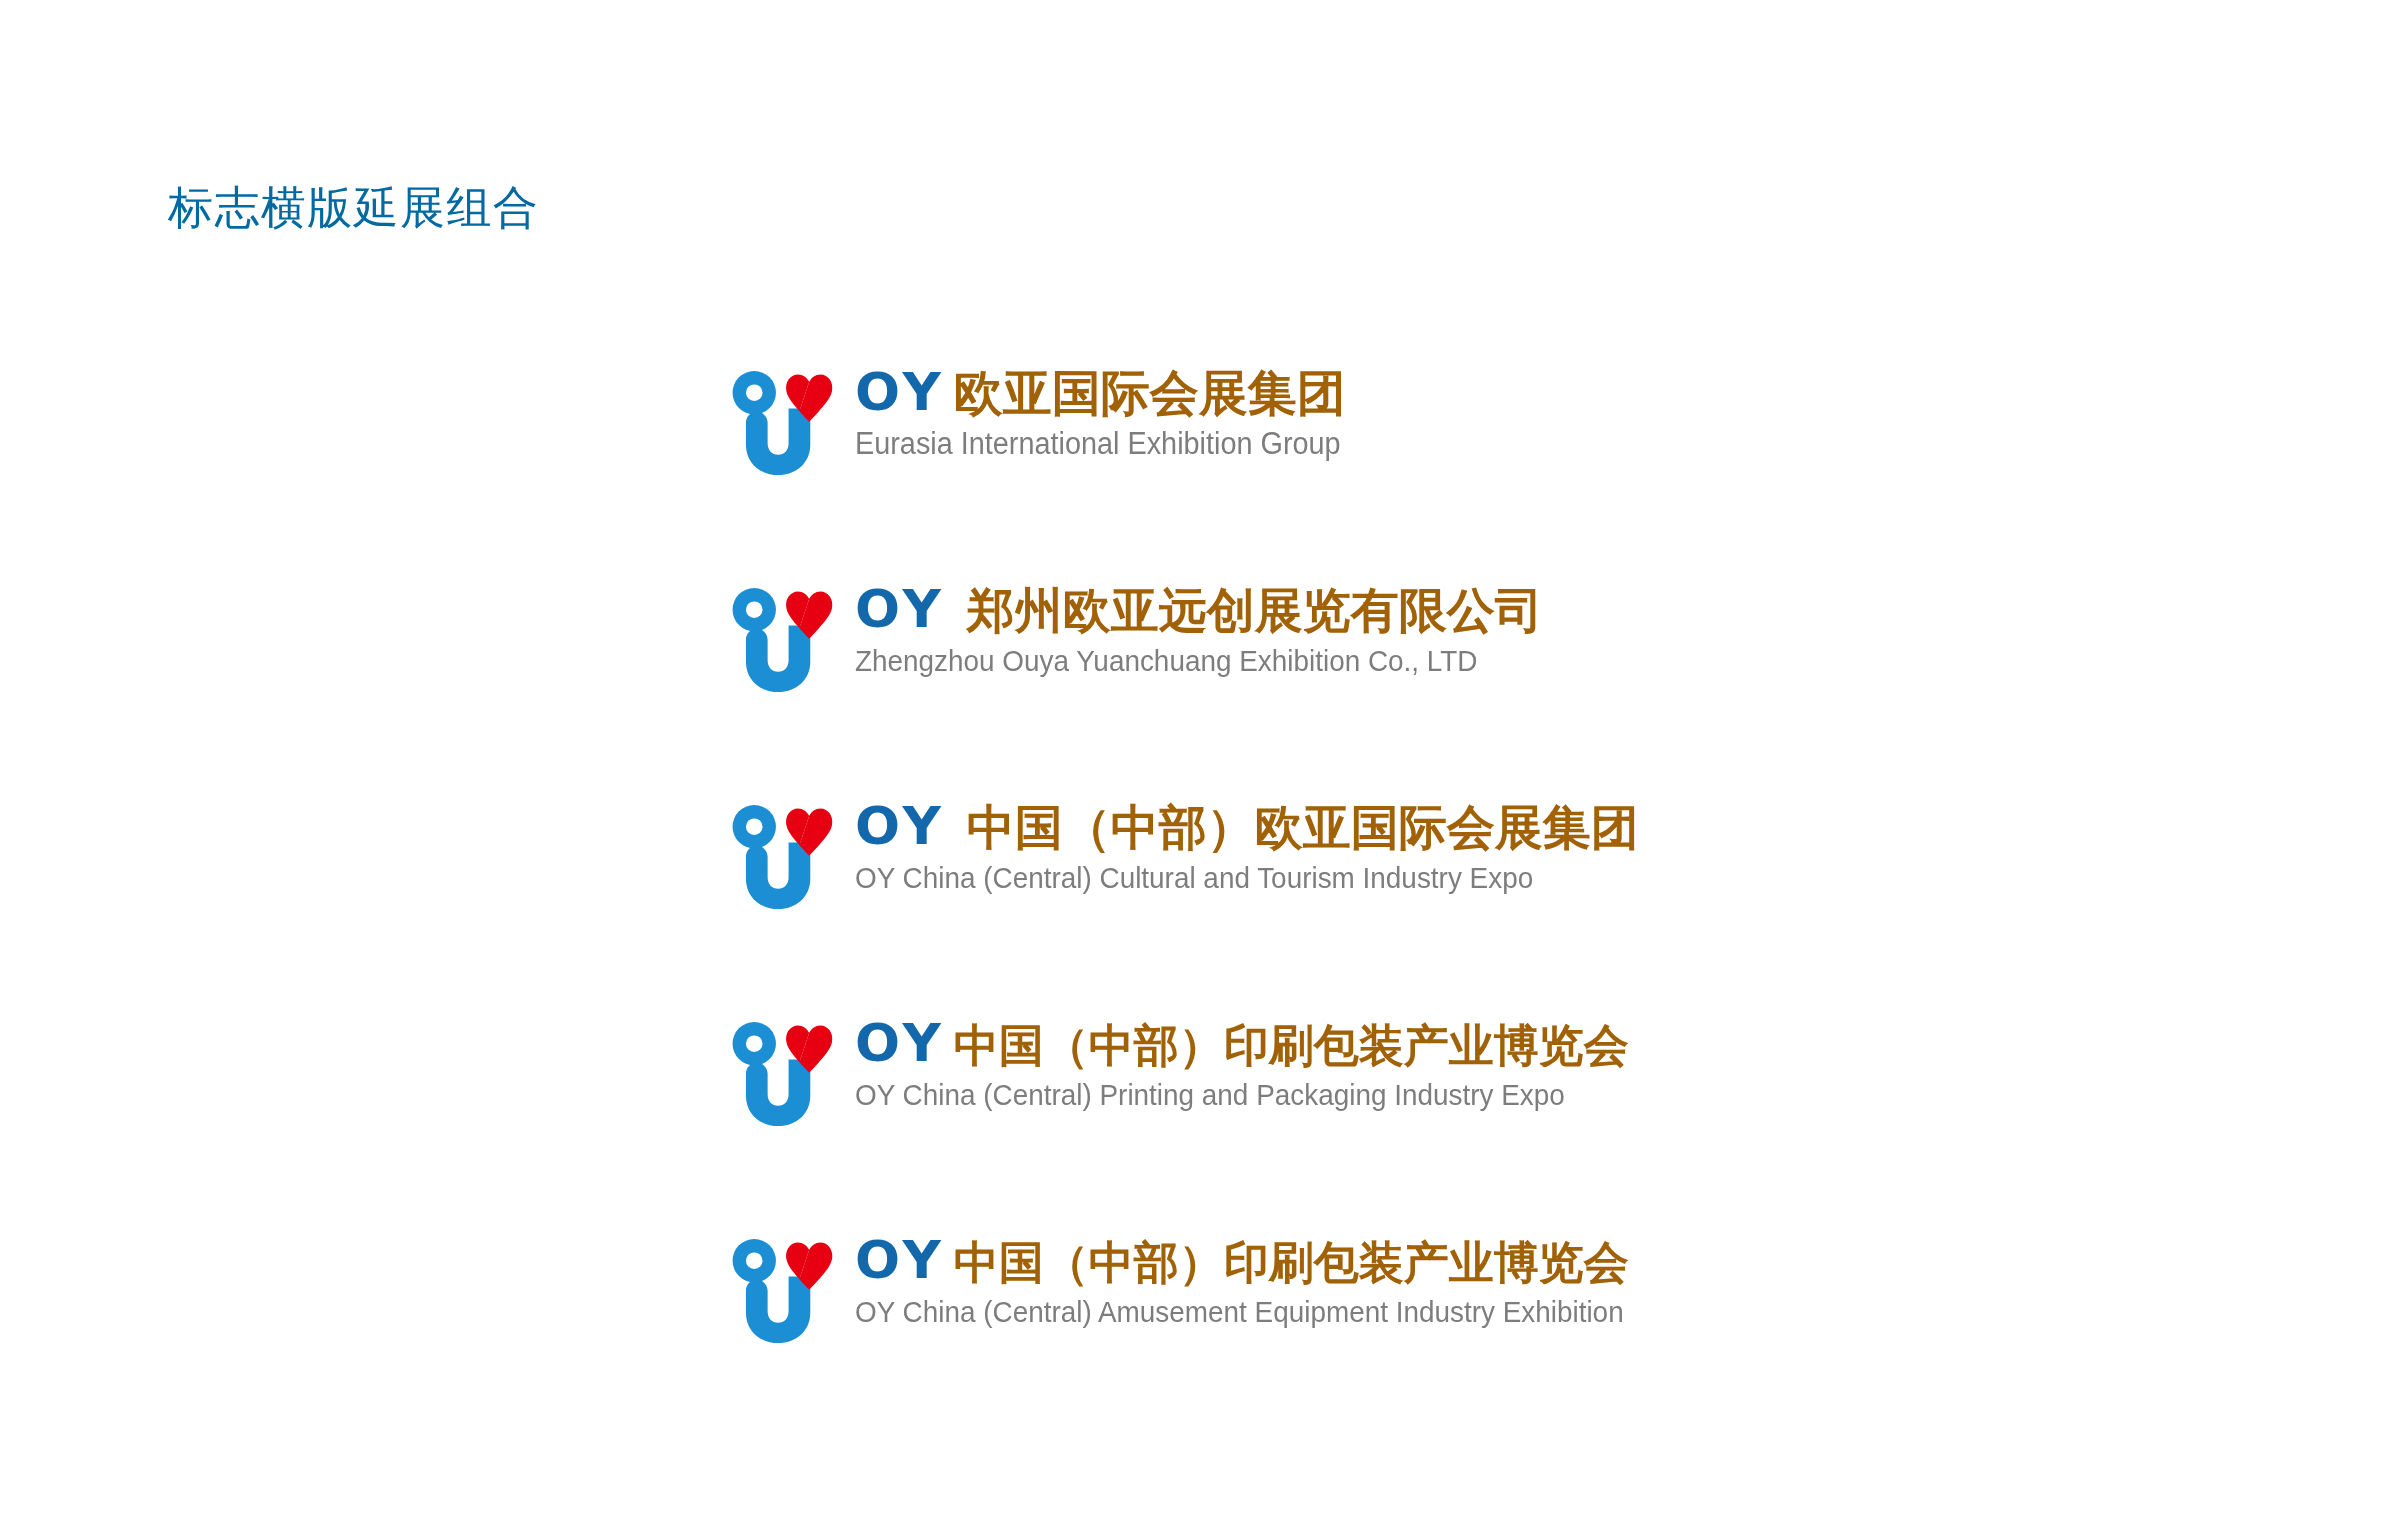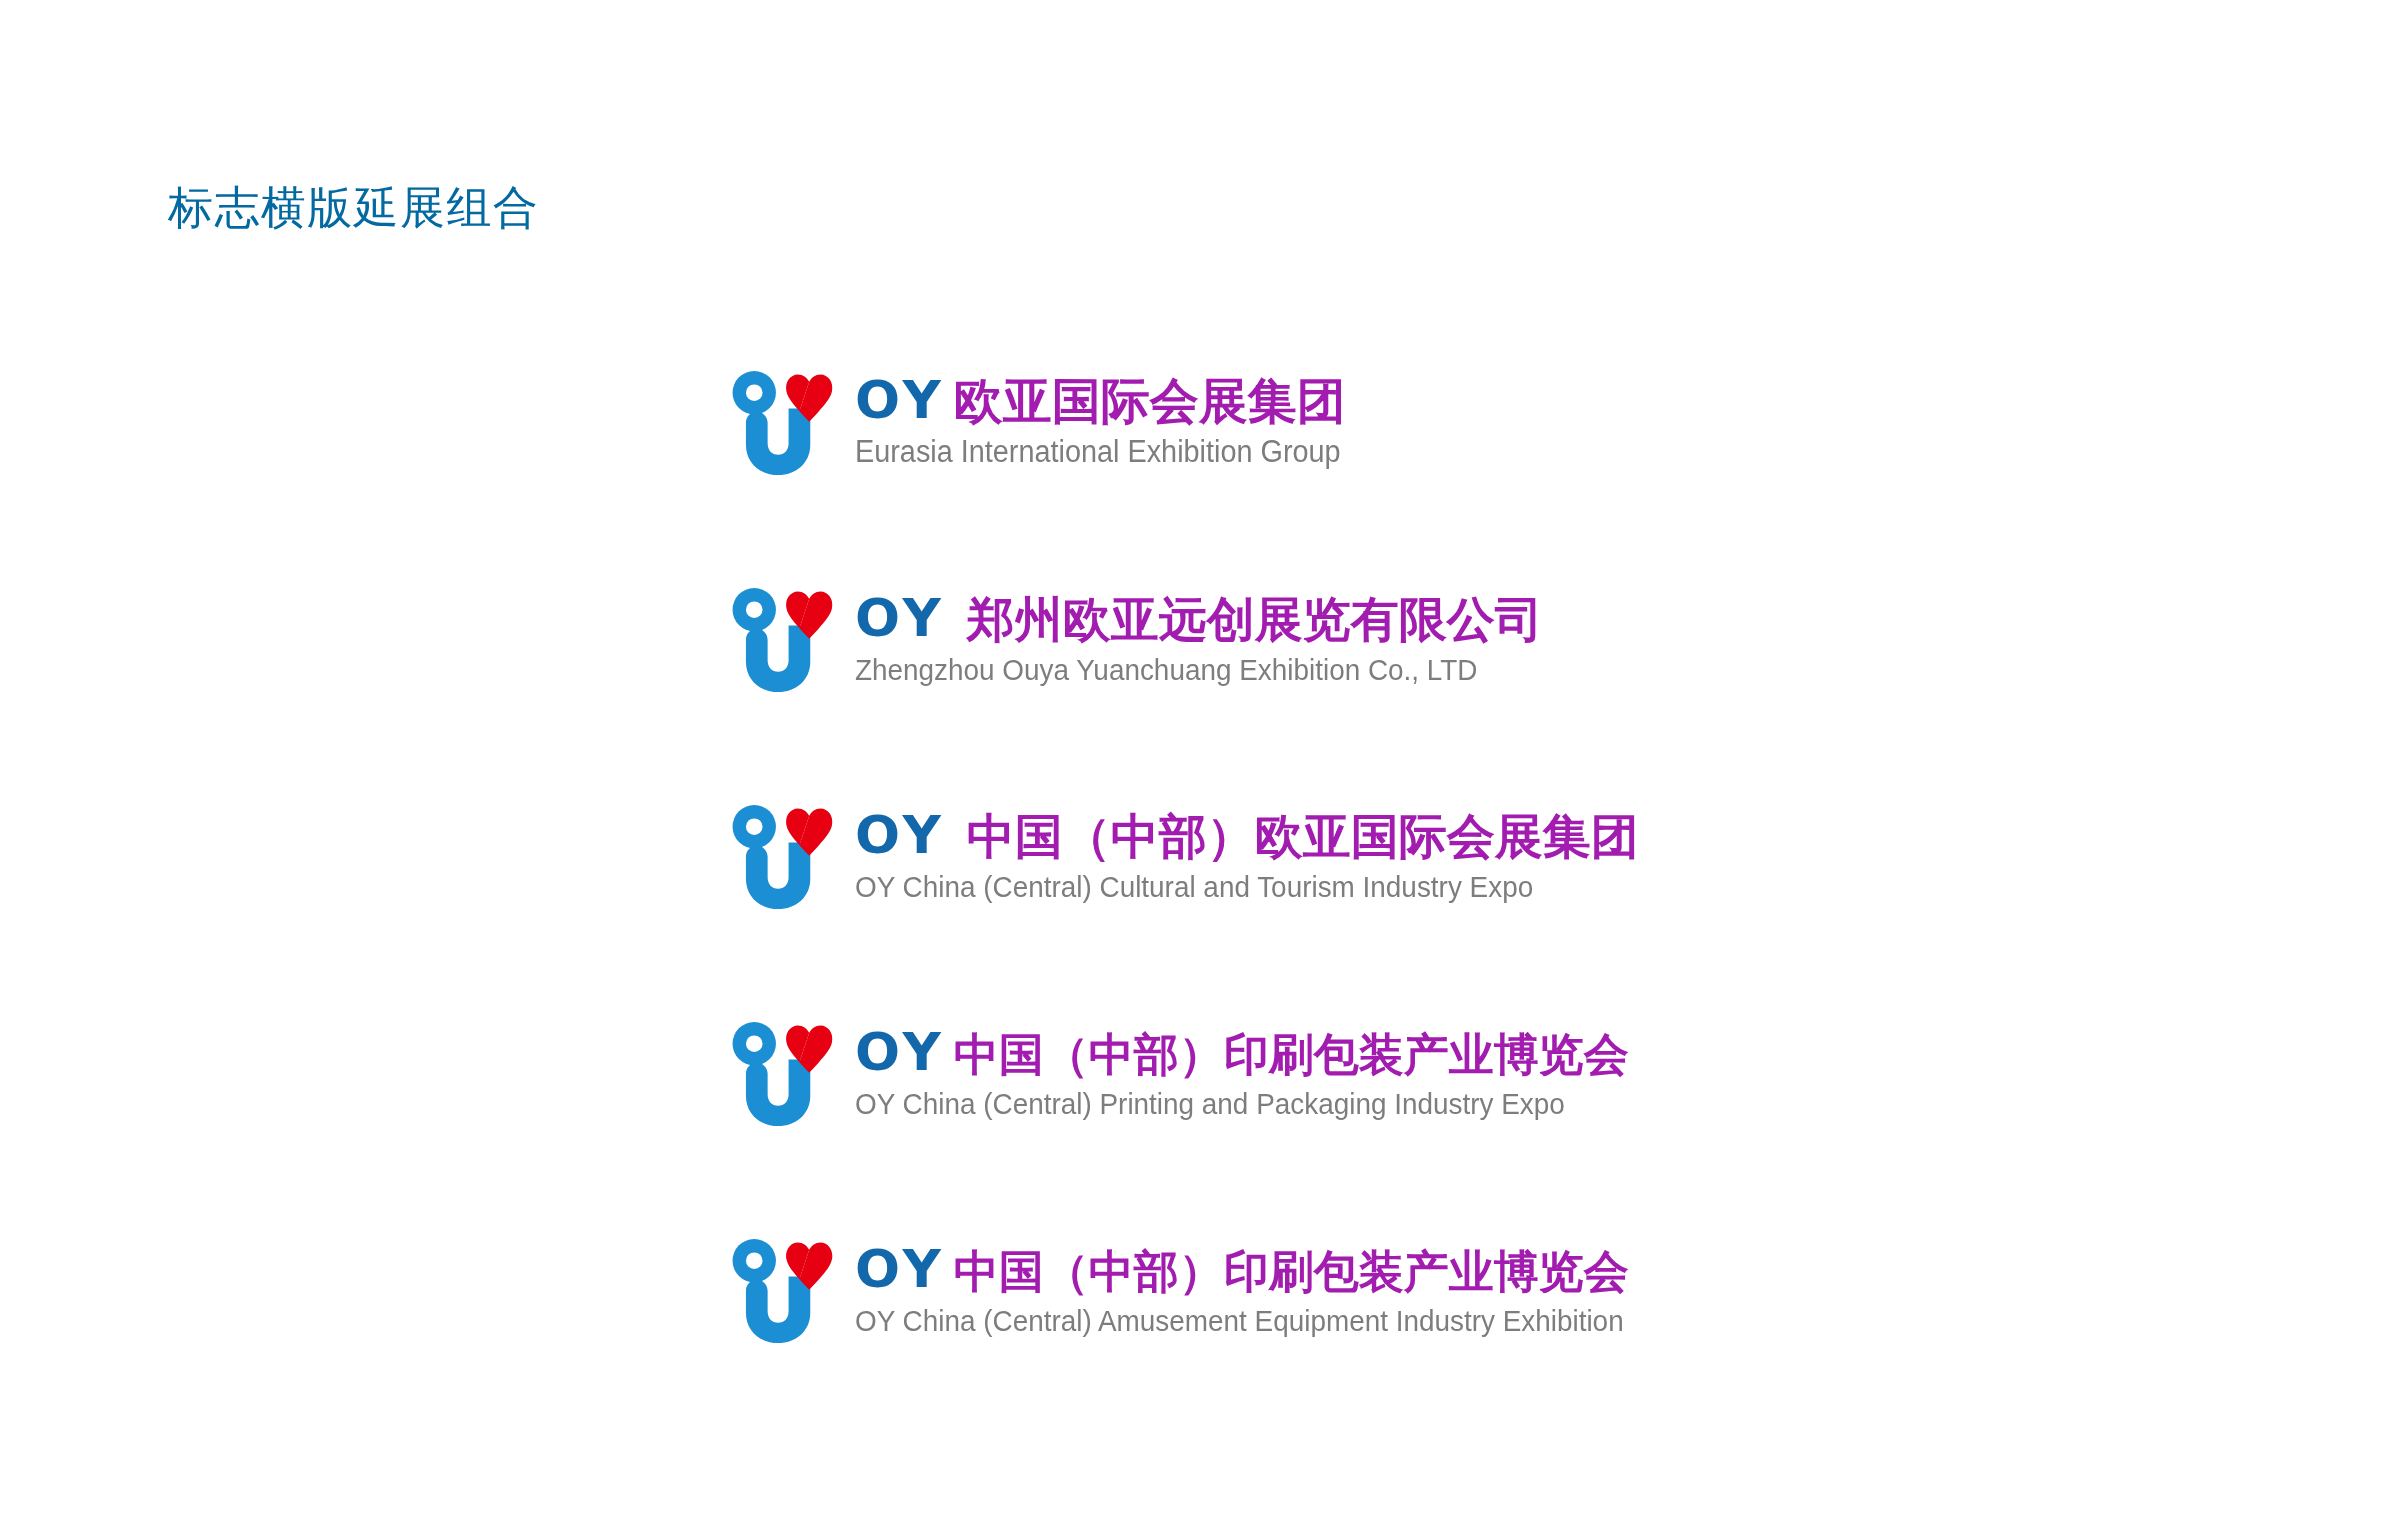--- a/index.html
+++ b/index.html
@@ -35,21 +35,21 @@
     position: absolute;
     left: 726px;
     top: 361px;
     width: 1517px;
   }
   .lockup {
     position: relative;
     height: 116px;
     margin-bottom: 101px;
     display: flex;
-    align-items: center;
+    align-items: flex-start;
   }
   .lockup:last-child { margin-bottom: 0; }
 
   
   .mark {
     flex: 0 0 auto;
     width: 110px;
     height: 107px;
     margin-top: 10px;
     display: block;
@@ -75,21 +75,21 @@
     font-family: "DejaVu Sans", "Liberation Sans", sans-serif;
     color: #1368ab;
     margin-right: 8.7px;
     transform: scaleY(0.96);
     transform-origin: left bottom;
   }
   .cn-name {
     font-size: 51px;
     font-weight: 700;
     letter-spacing: 0px;
-    color: #a21caf;
+    color: #a16207;
     font-family: Liberation Sans, sans-serif;
   }
   .line-en {
     margin-top: 10px;
     font-size: 32px;
     line-height: 1.05;
     color: #7d7d7d;
     white-space: nowrap;
     font-weight: 400;
     font-family: "Liberation Sans", "DejaVu Sans", sans-serif;

